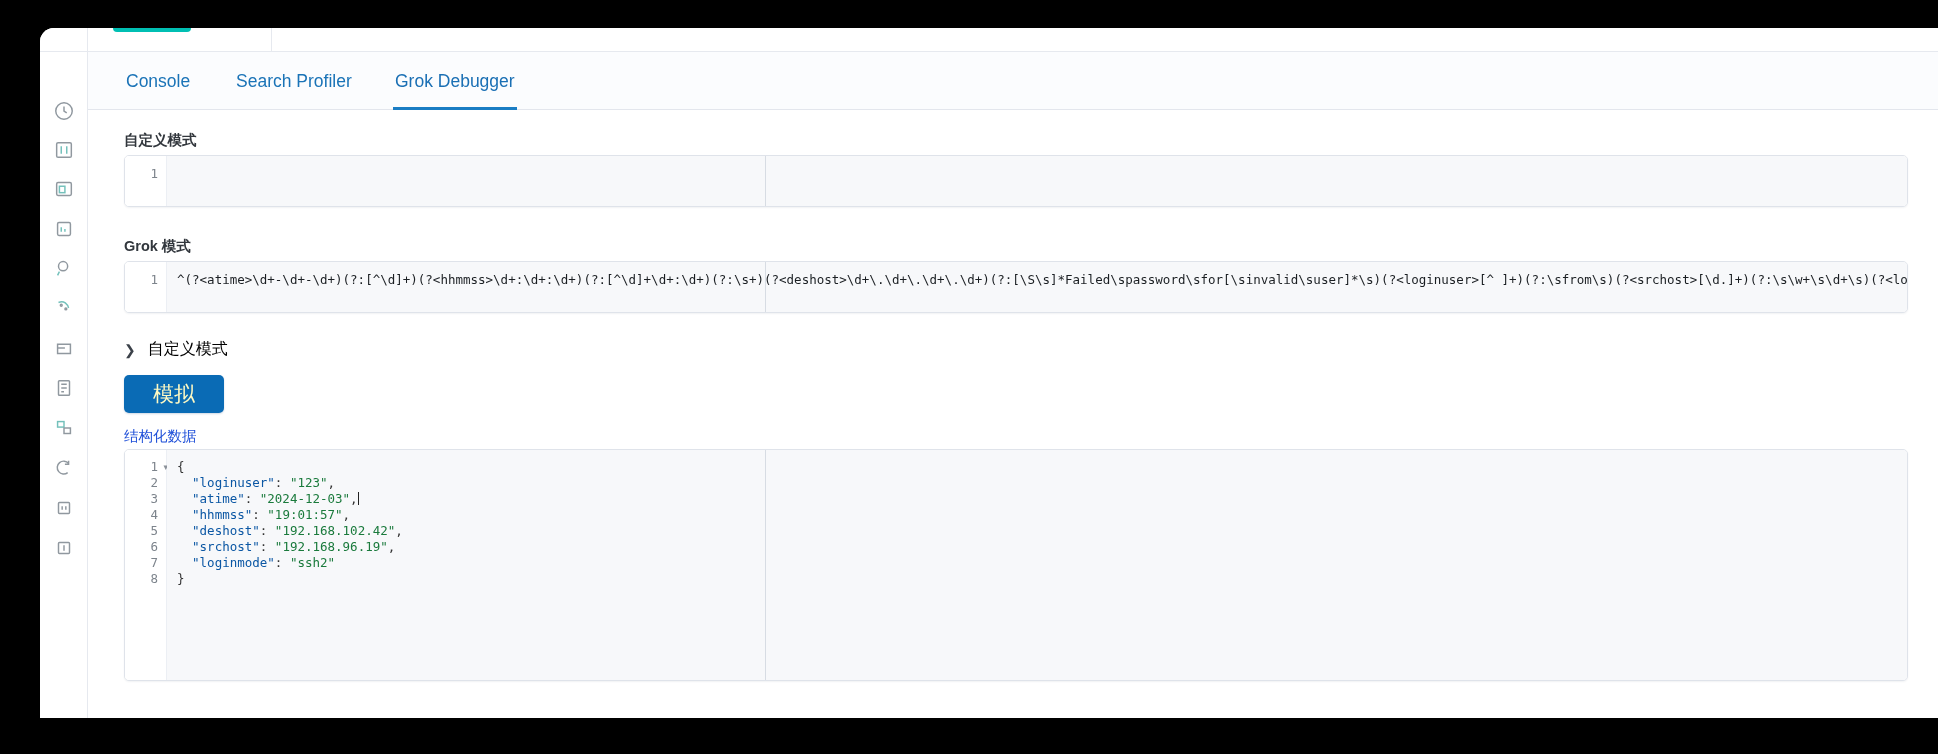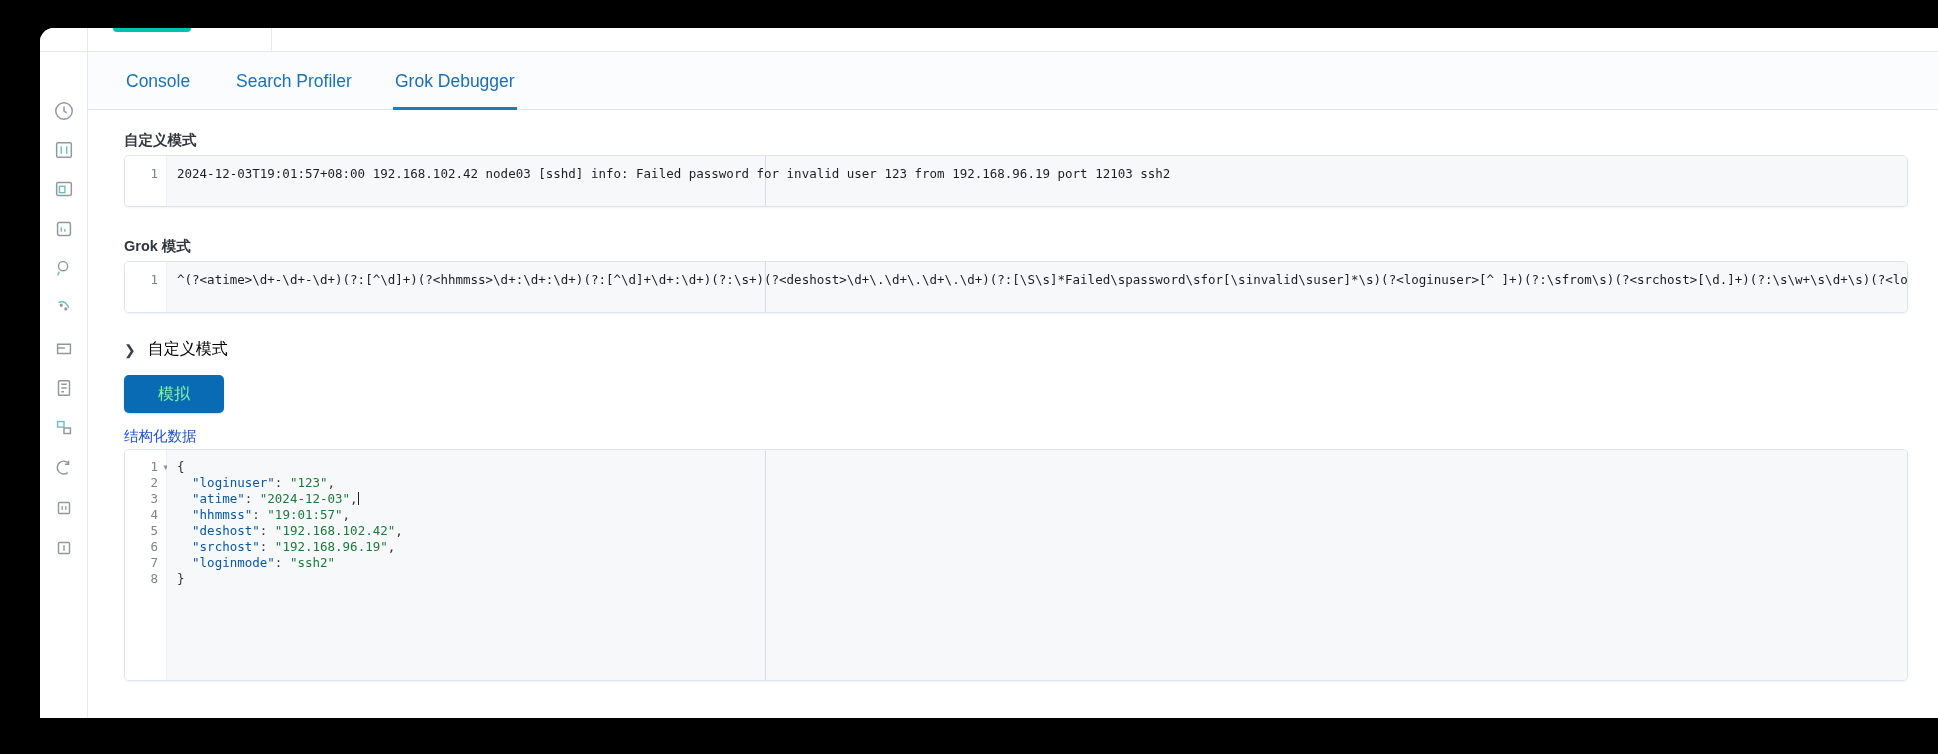--- a/index.html
+++ b/index.html
@@ -212,24 +212,24 @@
   }
   .accordion-label {
     font-size: 16px;
     color: #000000;
   }
 
   
   .btn-primary {
     position: absolute;
     background: #0a6bb5;
-    color: #86efac;
+    color: #fef9c3;
     border: none;
     border-radius: 5px;
-    font-size: 16px;
+    font-size: 21px;
     font-family: "Liberation Sans", sans-serif;
     cursor: pointer;
     box-shadow: 0 1px 2px rgba(10,60,120,.2);
   }
 
   
   .watermark {
     position: absolute;
     right: 14px;
     bottom: 6px;
@@ -368,21 +368,20 @@
       <div class="body-area">
 
         <div class="section-label" style="left:36px; top:20px;">自定义模式</div>
 
         <div class="editor" style="left:36px; top:44px; width:1784px; height:52px;">
           <div class="gutter">
             <div class="gutter-num" style="top:10px;">1</div>
           </div>
           <div class="code-surface">
             <div class="print-guide" style="left:598px;"></div>
-            <div class="code-line" style="top:10px;">2024-12-03T19:01:57+08:00 192.168.102.42 node03 [sshd] info: Failed password for invalid user 123 from 192.168.96.19 port 12103 ssh2</div>
           </div>
         </div>
 
         <div class="section-label" style="left:36px; top:126px;">Grok 模式</div>
 
         <div class="editor" style="left:36px; top:150px; width:1784px; height:52px;">
           <div class="gutter">
             <div class="gutter-num" style="top:10px;">1</div>
           </div>
           <div class="code-surface">

